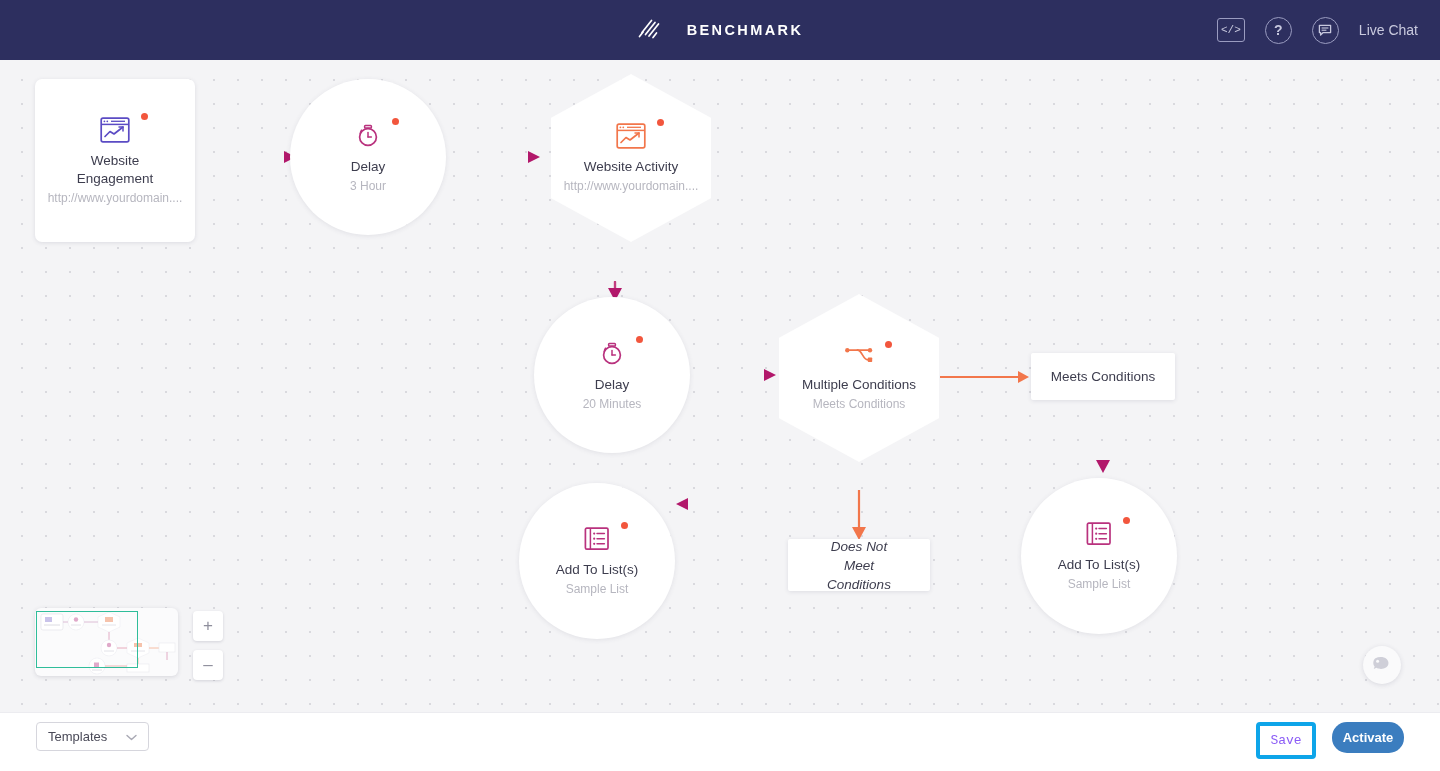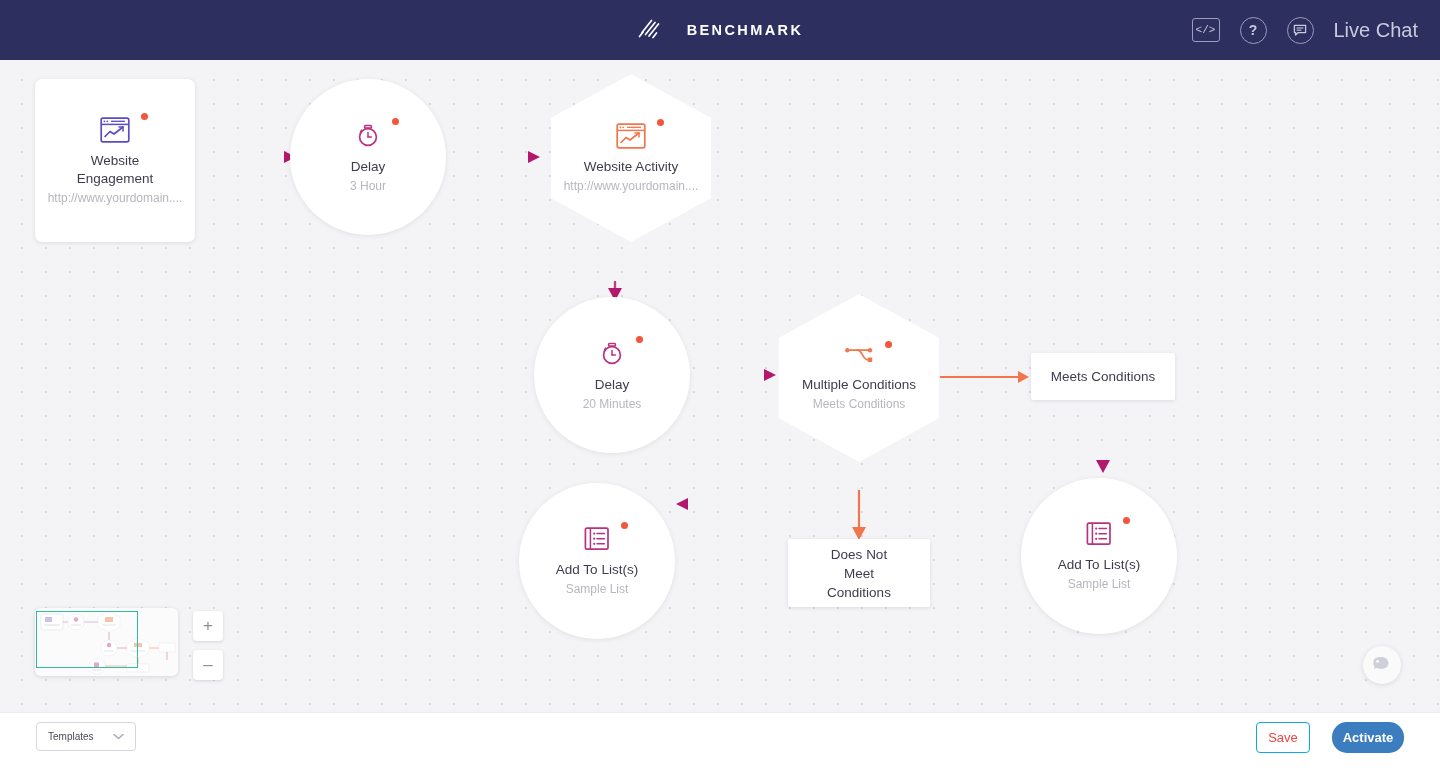--- a/index.html
+++ b/index.html
@@ -20,21 +20,21 @@
   .back-arrow{width:22px;height:22px;display:flex;align-items:center;justify-content:center;cursor:pointer;}
   .hdr-title{color:#ffffff;font-size:17px;font-weight:bold;letter-spacing:.1px;white-space:nowrap;}
   .pencil{width:18px;height:18px;display:flex;align-items:center;justify-content:center;cursor:pointer;margin-left:4px;}
   .hdr-center{position:absolute;left:0;right:0;top:0;height:60px;display:flex;align-items:center;justify-content:center;pointer-events:none;}
   .brand{display:flex;align-items:center;gap:24px;}
   .brand-name{color:#ffffff;font-size:14.5px;font-weight:bold;letter-spacing:2.4px;}
   .hdr-right{position:absolute;right:22px;top:0;height:60px;display:flex;align-items:center;gap:20px;}
   .icon-btn{display:flex;align-items:center;justify-content:center;cursor:pointer;}
   .code-box{width:26px;height:22px;border:1.6px solid #9a9cc0;border-radius:3px;display:flex;align-items:center;justify-content:center;color:#c7c8de;font-size:11px;font-family:"Liberation Mono",monospace;}
   .circ-ic{width:25px;height:25px;border:1.6px solid #9a9cc0;border-radius:50%;display:flex;align-items:center;justify-content:center;color:#c7c8de;font-size:14px;font-weight:bold;}
-  .live-chat{color:#c9cade;font-size:20px;cursor:pointer;white-space:nowrap;}
+  .live-chat{color:#c9cade;font-size:14px;cursor:pointer;white-space:nowrap;}
 
   
   .canvas{
     position:absolute;left:0;top:60px;width:1440px;height:652px;
     background-color:#f4f4f6;
     background-image:radial-gradient(#d9d9de 1.1px, transparent 1.2px);
     background-size:24px 24px;background-position:10px 8px;
     overflow:hidden;
   }
   .edges{position:absolute;left:0;top:0;width:1440px;height:652px;pointer-events:none;}
@@ -71,24 +71,24 @@
   .fab{position:absolute;left:1363px;top:586px;width:38px;height:38px;border-radius:50%;
     background:#fafafb;box-shadow:0 1px 5px rgba(60,60,90,.14);
     display:flex;align-items:center;justify-content:center;cursor:pointer;}
 
   
   .footer{position:absolute;left:0;top:712px;width:1440px;height:59px;background:#ffffff;
     border-top:1px solid #ececf0;}
   .templates{position:absolute;left:36px;top:722px;height:27px;padding:0 11px;
     background:#fff;border:1px solid #d6d6dd;border-radius:4px;
     display:flex;align-items:center;gap:19px;cursor:pointer;}
-  .templates span{font-size:10px;color:#4a4a58;}
+  .templates span{font-size:13px;color:#4a4a58;}
   .btn-save{position:absolute;left:1256px;top:722px;width:52px;height:29px;background:#fff;
-    border:1px solid #0ea5e9;border-radius:4px;display:flex;align-items:center;justify-content:center;
-    font-size:13px;color:#ef4444;cursor:pointer;}
+    border:4px solid #0ea5e9;border-radius:4px;display:flex;align-items:center;justify-content:center;
+    font-size:13px;color:#8b5cf6;cursor:pointer;font-family:Liberation Mono, monospace;}
   .btn-activate{position:absolute;left:1332px;top:722px;width:72px;height:31px;background:#3b7dbf;
     border-radius:15px;display:flex;align-items:center;justify-content:center;
     font-size:13px;color:#fff;font-weight:bold;cursor:pointer;}
 </style>
 </head>
 <body>
 
 <div class="app">
 
   <div class="header">
@@ -306,21 +306,21 @@
             <line x1="13" y1="17.8" x2="20.4" y2="17.8" stroke="#b9327e" stroke-width="1.5" stroke-linecap="round"></line>
         </svg>
         <span class="dot"></span>
       </div>
       <div class="n-title">Add To List(s)</div>
       <div class="n-sub">Sample List</div>
     </div>
 
     <div class="cond-box" style="left:1031px;top:293px;width:144px;height:47px;">Meets Conditions</div>
 
-    <div class="cond-box" style="left:788px;top:479px;width:142px;height:68px;padding:0 28px;box-sizing:border-box;">Does Not Meet Conditions</div>
+    <div class="cond-box" style="left:788px;top:479px;width:142px;height:52px;padding:0 28px;box-sizing:border-box;font-style:italic;">Does Not Meet Conditions</div>
 
     <div class="minimap">
       <svg width="143" height="68" viewBox="0 0 143 68">
         <rect x="6" y="6" width="22" height="16" rx="2" fill="#fff" stroke="#e4e4ea" stroke-width="0.7"></rect>
         <rect x="10" y="9" width="7" height="5" fill="#c9c3ea"></rect>
         <line x1="9" y1="17" x2="25" y2="17" stroke="#dcdce2" stroke-width="1"></line>
         <circle cx="41" cy="14" r="8" fill="#fff" stroke="#ededf1" stroke-width="0.6"></circle>
         <circle cx="41" cy="11.5" r="2.2" fill="#e0a9ca"></circle>
         <line x1="36" y1="17" x2="46" y2="17" stroke="#e2e2e8" stroke-width="1"></line>
         <polygon points="74,4 85,9 85,19 74,24 63,19 63,9" fill="#fff" stroke="#efefF3" stroke-width="0.6"></polygon>

